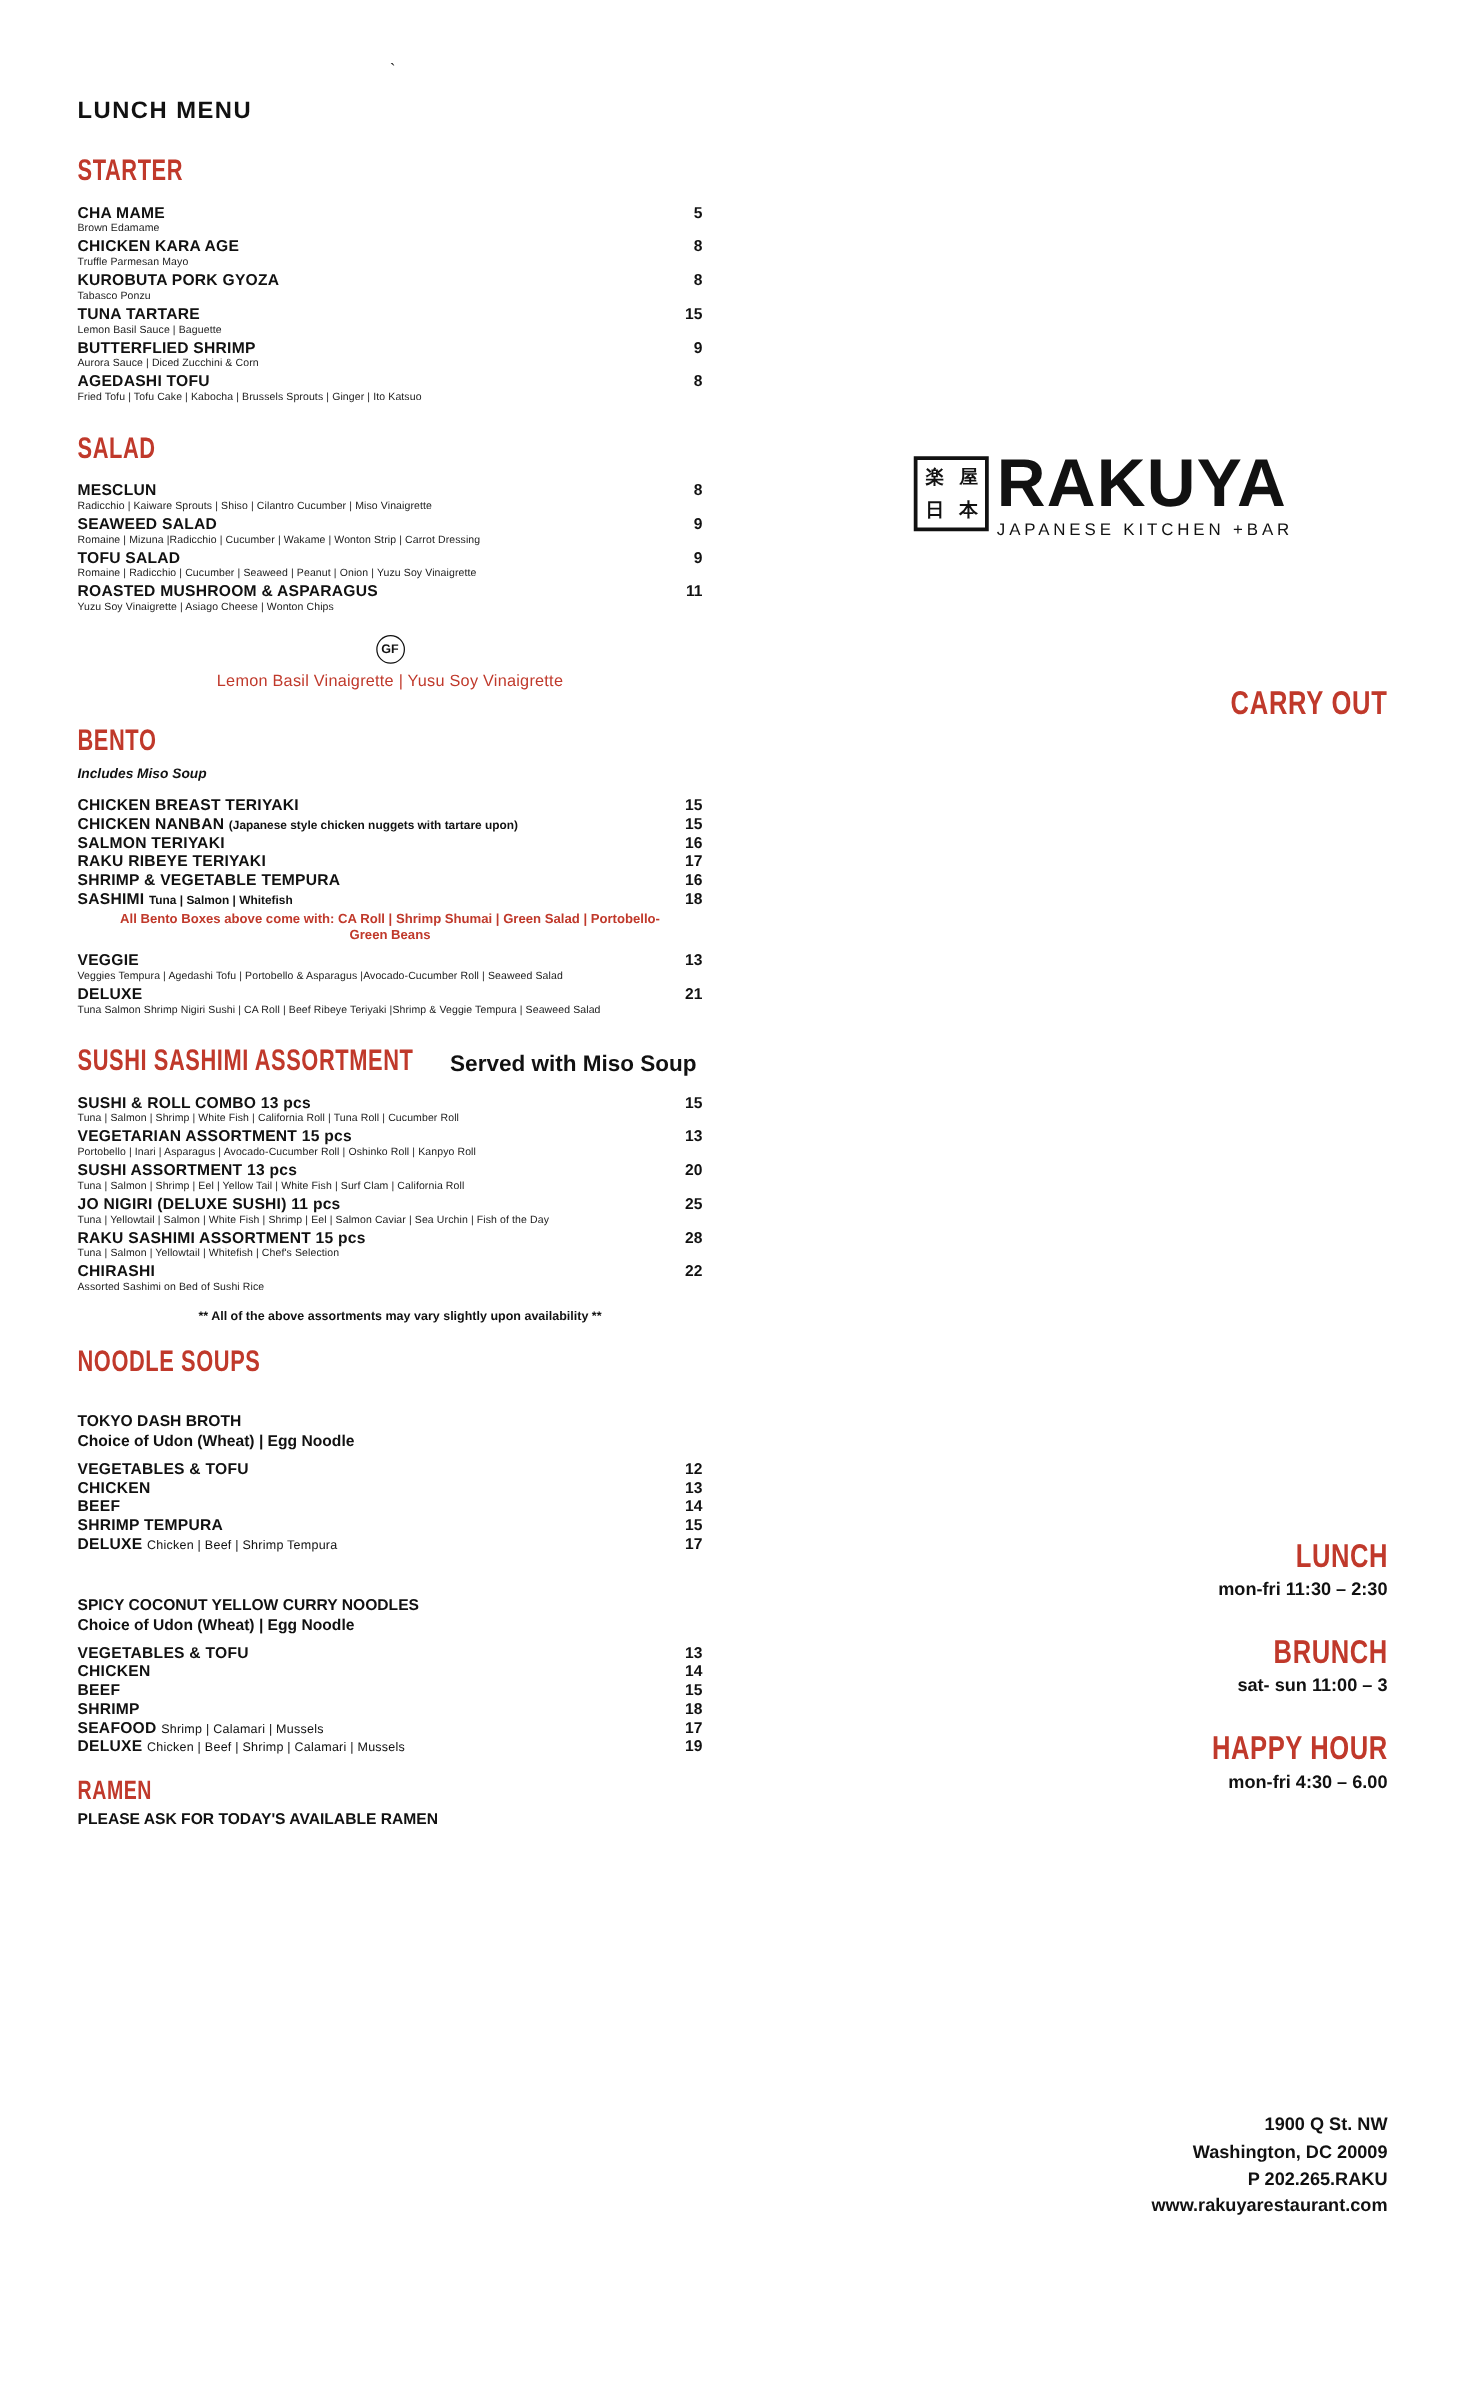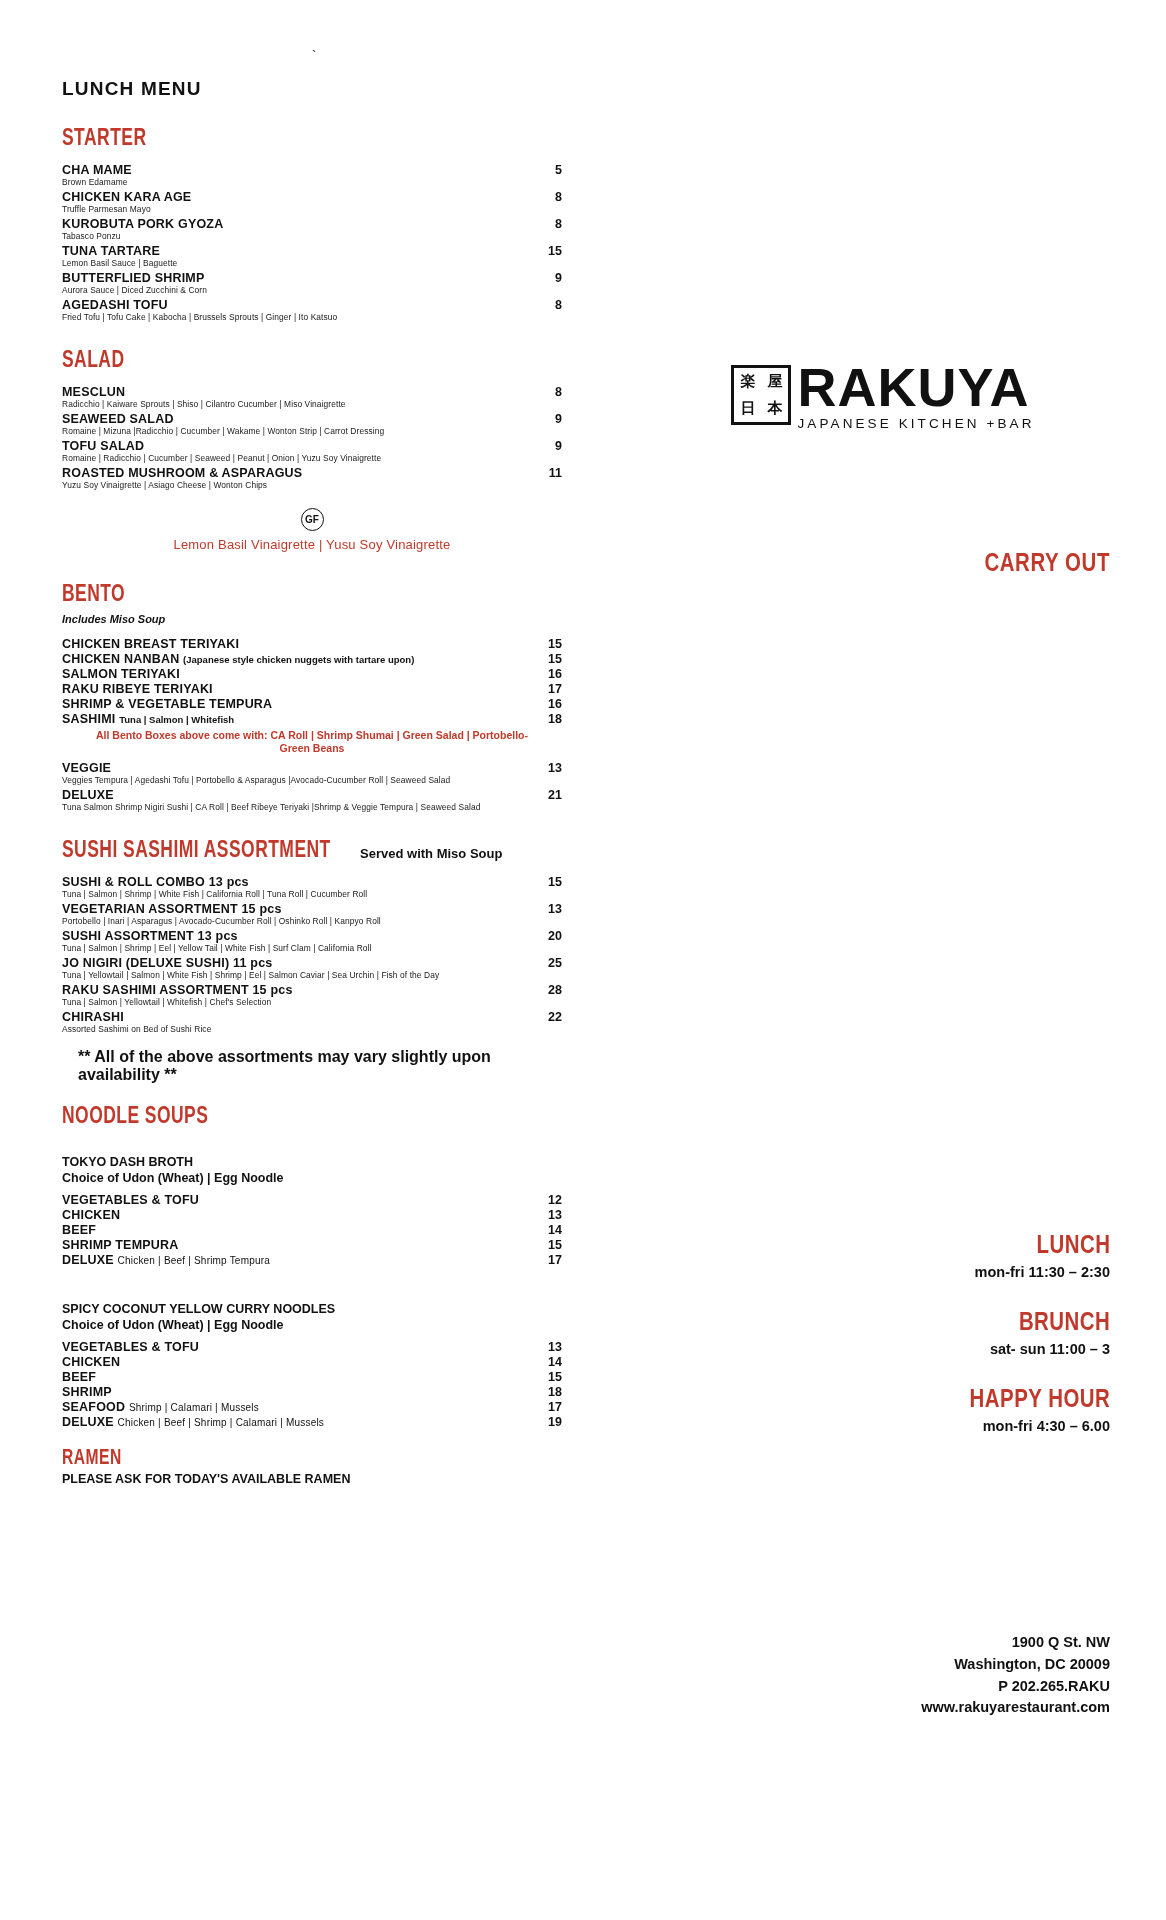--- a/index.html
+++ b/index.html
@@ -53,21 +53,21 @@
     transform-origin: left bottom;
     display: inline-block;
   }
   .section-head-wrap {
     margin-top: 30px;
     margin-bottom: 14px;
     line-height: 1;
   }
   .section-head-suffix {
     color: #111;
-    font-size: 13px;
+    font-size: 18px;
     font-weight: bold;
     margin-left: 6px;
   }
   .sub-ital {
     font-size: 11px;
     font-style: italic;
     font-weight: bold;
     color: #111;
     margin: -6px 0 12px 0;
   }
@@ -131,24 +131,25 @@
   .note-red {
     color: #c0392b;
     font-size: 10.5px;
     font-weight: bold;
     text-align: center;
     margin: 3px 0 6px 0;
     line-height: 1.25;
     padding: 0 30px;
   }
   .note-black {
-    font-size: 16px;
+    font-size: 10px;
     font-weight: bold;
     color: #111;
     margin: 14px 0 4px 16px;
+    text-align: center;
   }
   .plain-bold {
     font-size: 12.5px;
     font-weight: bold;
     color: #111;
     margin-bottom: 2px;
   }
   .choice-line {
     font-size: 12.5px;
     font-weight: bold;
@@ -238,21 +239,21 @@
   .hours-line {
     font-size: 14.5px;
     font-weight: bold;
     color: #111;
     line-height: 1.45;
   }
   .hours-group { margin-bottom: 26px; }
   .address {
     position: absolute;
     right: 56px;
-    top: 1632px;
+    top: 1690px;
     width: 440px;
     text-align: right;
   }
   .address-line {
     font-size: 14.5px;
     font-weight: bold;
     color: #111;
     line-height: 1.5;
   }
 </style>

